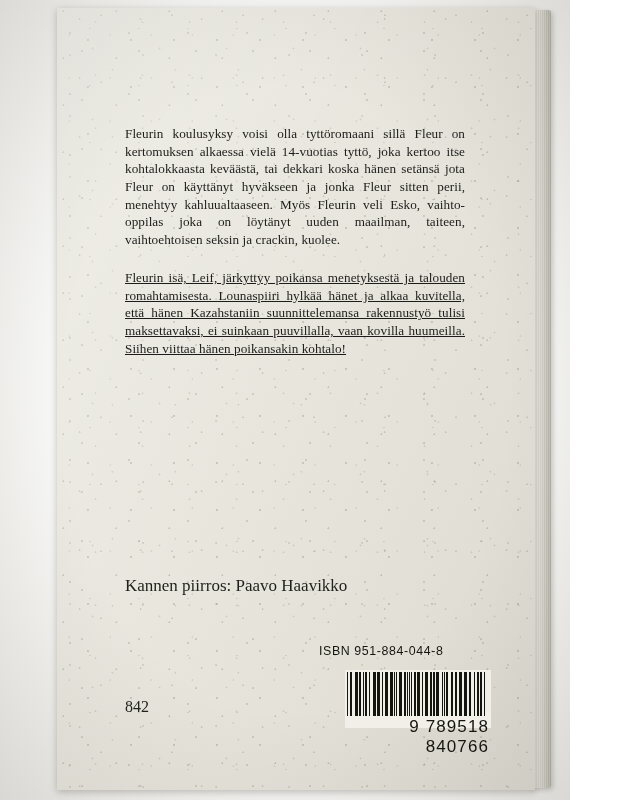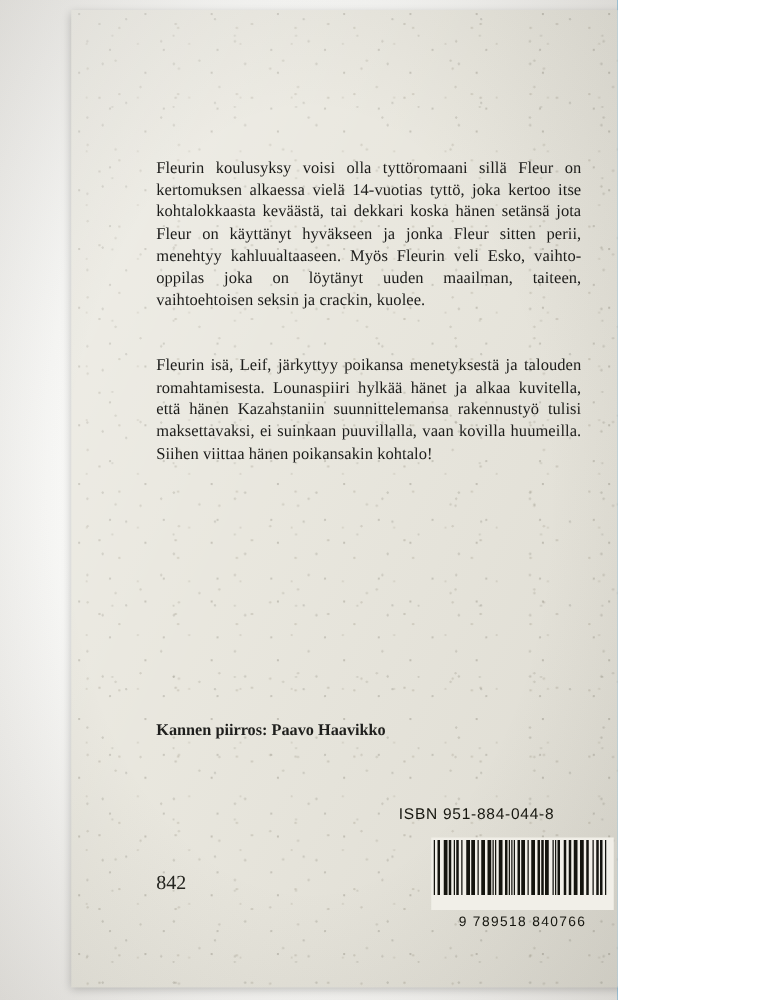--- a/index.html
+++ b/index.html
@@ -2,23 +2,23 @@
 <html><head>
 <meta charset="utf-8">
 <style>
   html, body {
     margin: 0;
     padding: 0;
     background: #ffffff;
   }
   #scene {
     position: relative;
-    width: 494px;
+    width: 570px;
     height: 800px;
-    background: #0369a1;
+    background: #404040;
     overflow: hidden;
   }
 
   
   #photo-bg {
     position: absolute;
     inset: 0;
     background:
       radial-gradient(ellipse at 50% 45%, #ffffff 0%, #f7f7f5 60%, #eceae6 100%);
   }
@@ -114,32 +114,31 @@
     width: 340px;
     font-family: "Liberation Serif", "DejaVu Serif", serif;
     font-size: 13.2px;
     line-height: 17.6px;
     color: #1c1c1a;
     text-align: justify;
     text-justify: inter-word;
     letter-spacing: 0.05px;
   }
   #para-1 { top: 104px; }
-  #para-2 { top: 262px; }
+  #para-2 { top: 248px; text-decoration: underline; }
   #para-3 { top: 383px; }
 
   #cover-credit {
     position: absolute;
     left: 68px;
     top: 568px;
     width: 340px;
     font-family: "Liberation Serif", "DejaVu Serif", serif;
-    font-size: 13px;
+    font-size: 17px;
     color: #1f1f1d;
-    font-weight: bold;
   }
 
   #isbn-text {
     position: absolute;
     left: 262px;
     top: 636px;
     font-family: "Liberation Sans", "DejaVu Sans", sans-serif;
     font-size: 12.4px;
     letter-spacing: 0.6px;
     color: #16160f;
@@ -172,25 +171,25 @@
     align-items: flex-end;
     gap: 0;
   }
   #barcode-bars i {
     display: block;
     height: 100%;
     background: #15150f;
   }
   #barcode-digits {
     font-family: "Liberation Sans", "DejaVu Sans", sans-serif;
-    font-size: 11px;
+    font-size: 17px;
     letter-spacing: 1.1px;
     color: #15150f;
-    text-align: center;
-    margin-top: 16px;
+    text-align: right;
+    margin-top: 1px;
   }
 
   
   #corner-shade {
     position: absolute;
     inset: 0;
     pointer-events: none;
     background:
       radial-gradient(ellipse at 50% 50%, rgba(0,0,0,0) 55%, rgba(60,58,50,0.10) 100%);
   }

